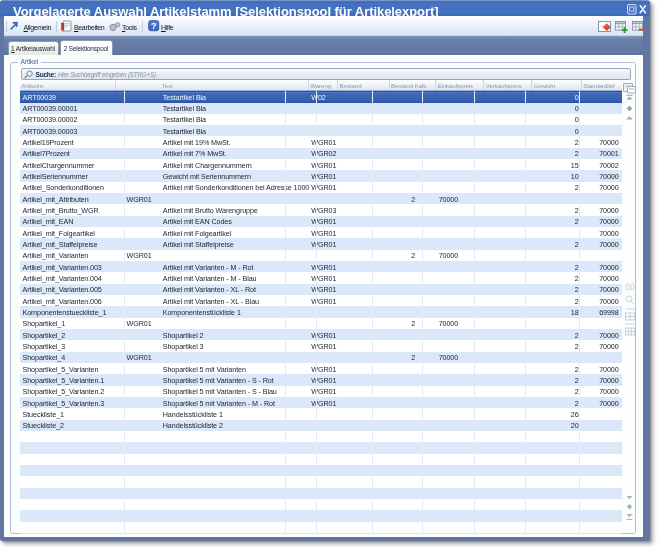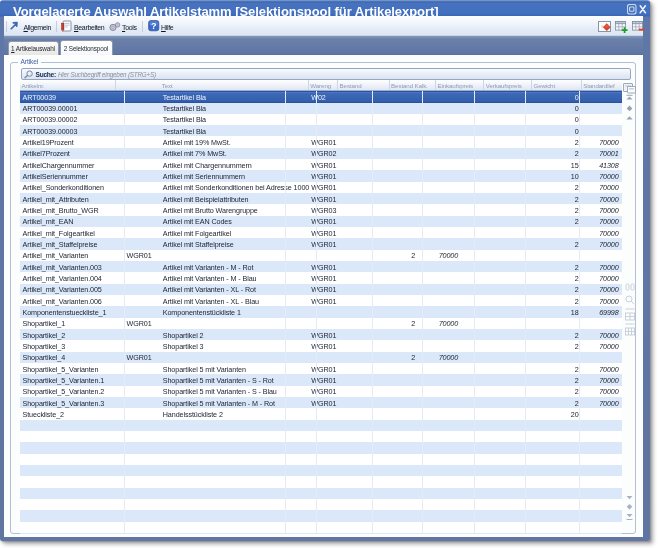--- a/index.html
+++ b/index.html
@@ -36,21 +36,21 @@
 #grid{position:absolute;left:9.5px;top:17.2px;width:601.5px;height:453.5px;overflow:hidden;}
 #ghead{position:absolute;left:0;top:0;width:601.5px;height:11px;display:flex;
  background:linear-gradient(180deg,#ffffff 0,#f2f5fa 40%,#dfe7f3 100%);
  border-bottom:1px solid #9eb0cd;font-size:6.2px;color:#8c9bb6;letter-spacing:-0.12px;}
 #ghead>div{padding:2px 0 0 1.5px;border-right:1px solid #ccd6e6;height:10px;overflow:hidden;white-space:nowrap;}
 #gbody{position:absolute;left:0;top:11px;width:601.5px;height:464px;
  background:repeating-linear-gradient(180deg,#ffffff 0px,#ffffff 11.333px,#dbe8fa 11.333px,#dbe8fa 22.667px);}
 .row{display:flex;height:11.333px;font-size:7.2px;color:#19212e;letter-spacing:-0.1px;}
 .row>div{padding:1.5px 0 0 2.5px;overflow:hidden;white-space:nowrap;}
 .row>div.num{text-align:right;padding-right:3px;padding-left:0;letter-spacing:-0.15px;}
-.c9.num{padding-right:1px;font-style:italic;}
+.c9.num{padding-right:1px;}
 .c8.num{padding-right:2.5px;}
 .row.sel{background:linear-gradient(180deg,#638ccd 0,#3e69b8 20%,#3560ad 80%,#2d57a5 100%);
  color:#eef3fc;box-shadow:inset 0 1px 0 #2a52a0, inset 0 -1px 0 #2a52a0;}
 .c1{width:104px;}.c2{width:160.5px;margin-left:44px;}.c3{width:31.5px;}.c4{width:55.5px;}.c5{width:50px;}
 .c6{width:52px;}.c7{width:51.5px;}.c8{width:53.5px;}.c9{width:43px;}
 .vsep{position:absolute;top:0;width:1px;height:442.5px;background:#e4ebf5;}
 </style></head><body>
 <div id="win">
 <div id="title">Vorgelagerte Auswahl Artikelstamm [Selektionspool für Artikelexport]</div>
 <svg class="abs" style="left:627px;top:4px" width="20" height="11" viewBox="0 0 20 11">
@@ -202,25 +202,25 @@
               </div>
 <div class="row">
                 <div class="c1">ArtikelChargennummer</div>
                 <div class="c2">Artikel mit Chargennummern</div>
                 <div class="c3">WGR01</div>
                 <div class="c4"></div>
                 <div class="c5"></div>
                 <div class="c6"></div>
                 <div class="c7"></div>
                 <div class="c8 num">15</div>
-                <div class="c9 num">41308</div>
+                <div class="c9 num">70002</div>
               </div>
 <div class="row">
                 <div class="c1">ArtikelSeriennummer</div>
-                <div class="c2">Artikel mit Seriennummern</div>
+                <div class="c2">Gewicht mit Seriennummern</div>
                 <div class="c3">WGR01</div>
                 <div class="c4"></div>
                 <div class="c5"></div>
                 <div class="c6"></div>
                 <div class="c7"></div>
                 <div class="c8 num">10</div>
                 <div class="c9 num">70000</div>
               </div>
 <div class="row">
                 <div class="c1">Artikel_Sonderkonditionen</div>
@@ -228,21 +228,20 @@
                 <div class="c3">WGR01</div>
                 <div class="c4"></div>
                 <div class="c5"></div>
                 <div class="c6"></div>
                 <div class="c7"></div>
                 <div class="c8 num">2</div>
                 <div class="c9 num">70000</div>
               </div>
 <div class="row">
                 <div class="c1">Artikel_mit_Attributen</div>
-                <div class="c2">Artikel mit Beispielattributen</div>
                 <div class="c3">WGR01</div>
                 <div class="c4"></div>
                 <div class="c5"></div>
                 <div class="c6"></div>
                 <div class="c7"></div>
                 <div class="c8 num">2</div>
                 <div class="c9 num">70000</div>
               </div>
 <div class="row">
                 <div class="c1">Artikel_mit_Brutto_WGR</div>
@@ -431,20 +430,31 @@
 <div class="row">
                 <div class="c1">Shopartikel_5_Varianten.3</div>
                 <div class="c2">Shopartikel 5 mit Varianten - M - Rot</div>
                 <div class="c3">WGR01</div>
                 <div class="c4"></div>
                 <div class="c5"></div>
                 <div class="c6"></div>
                 <div class="c7"></div>
                 <div class="c8 num">2</div>
                 <div class="c9 num">70000</div>
+              </div>
+<div class="row">
+                <div class="c1">Stueckliste_1</div>
+                <div class="c2">Handelsstückliste 1</div>
+                <div class="c3"></div>
+                <div class="c4"></div>
+                <div class="c5"></div>
+                <div class="c6"></div>
+                <div class="c7"></div>
+                <div class="c8 num">26</div>
+                <div class="c9 num"></div>
               </div>
 <div class="row">
                 <div class="c1">Stueckliste_2</div>
                 <div class="c2">Handelsstückliste 2</div>
                 <div class="c3"></div>
                 <div class="c4"></div>
                 <div class="c5"></div>
                 <div class="c6"></div>
                 <div class="c7"></div>
                 <div class="c8 num">20</div>

